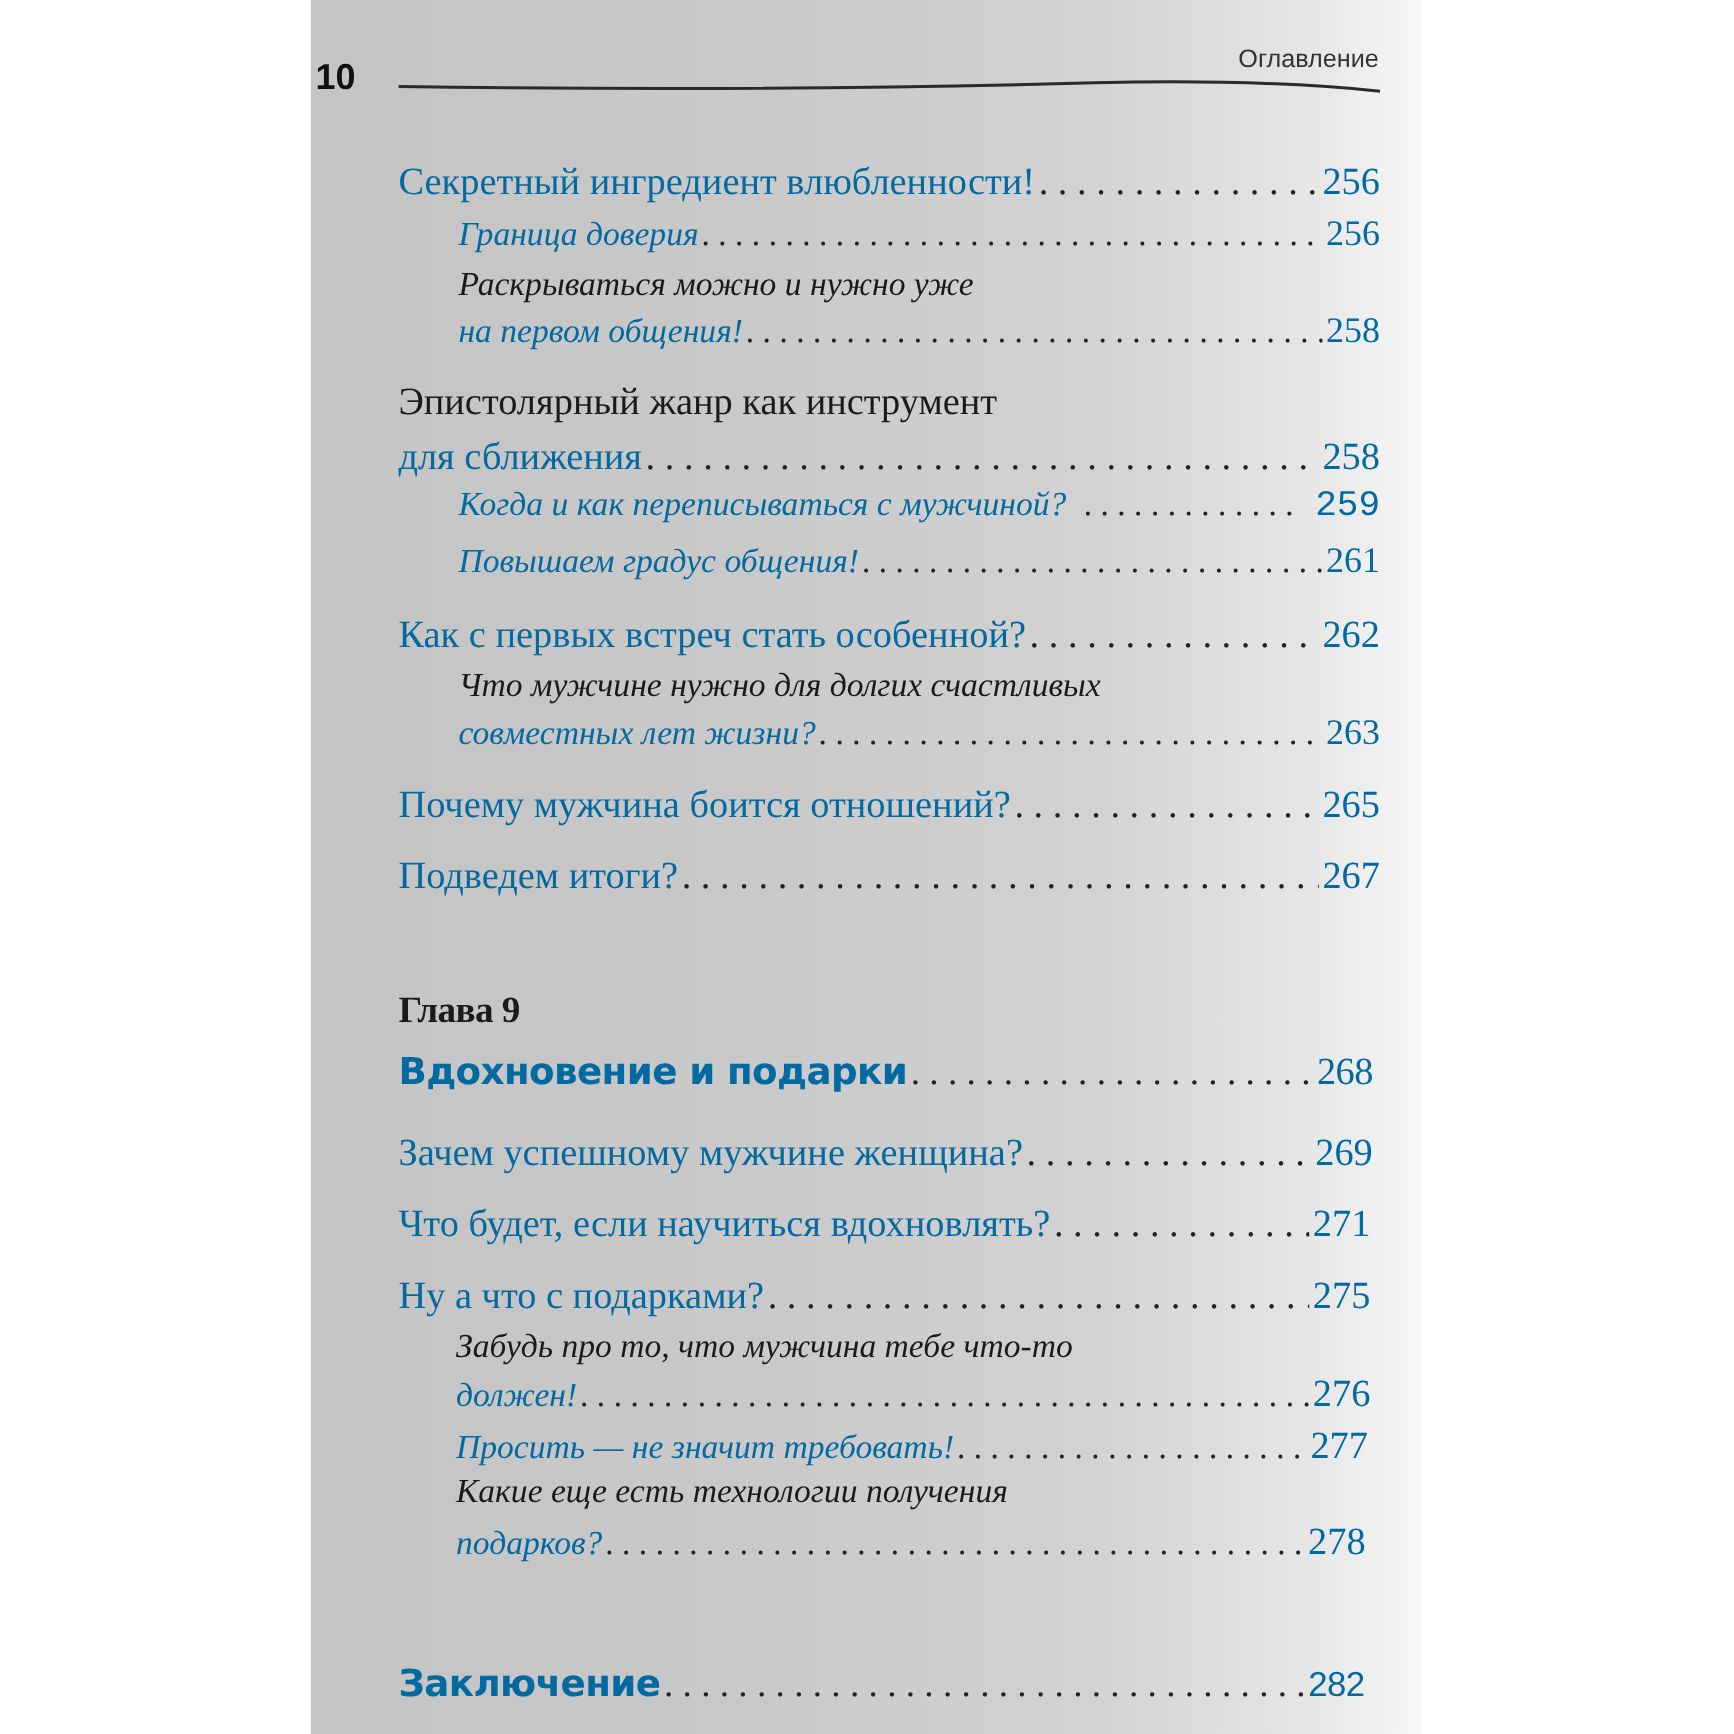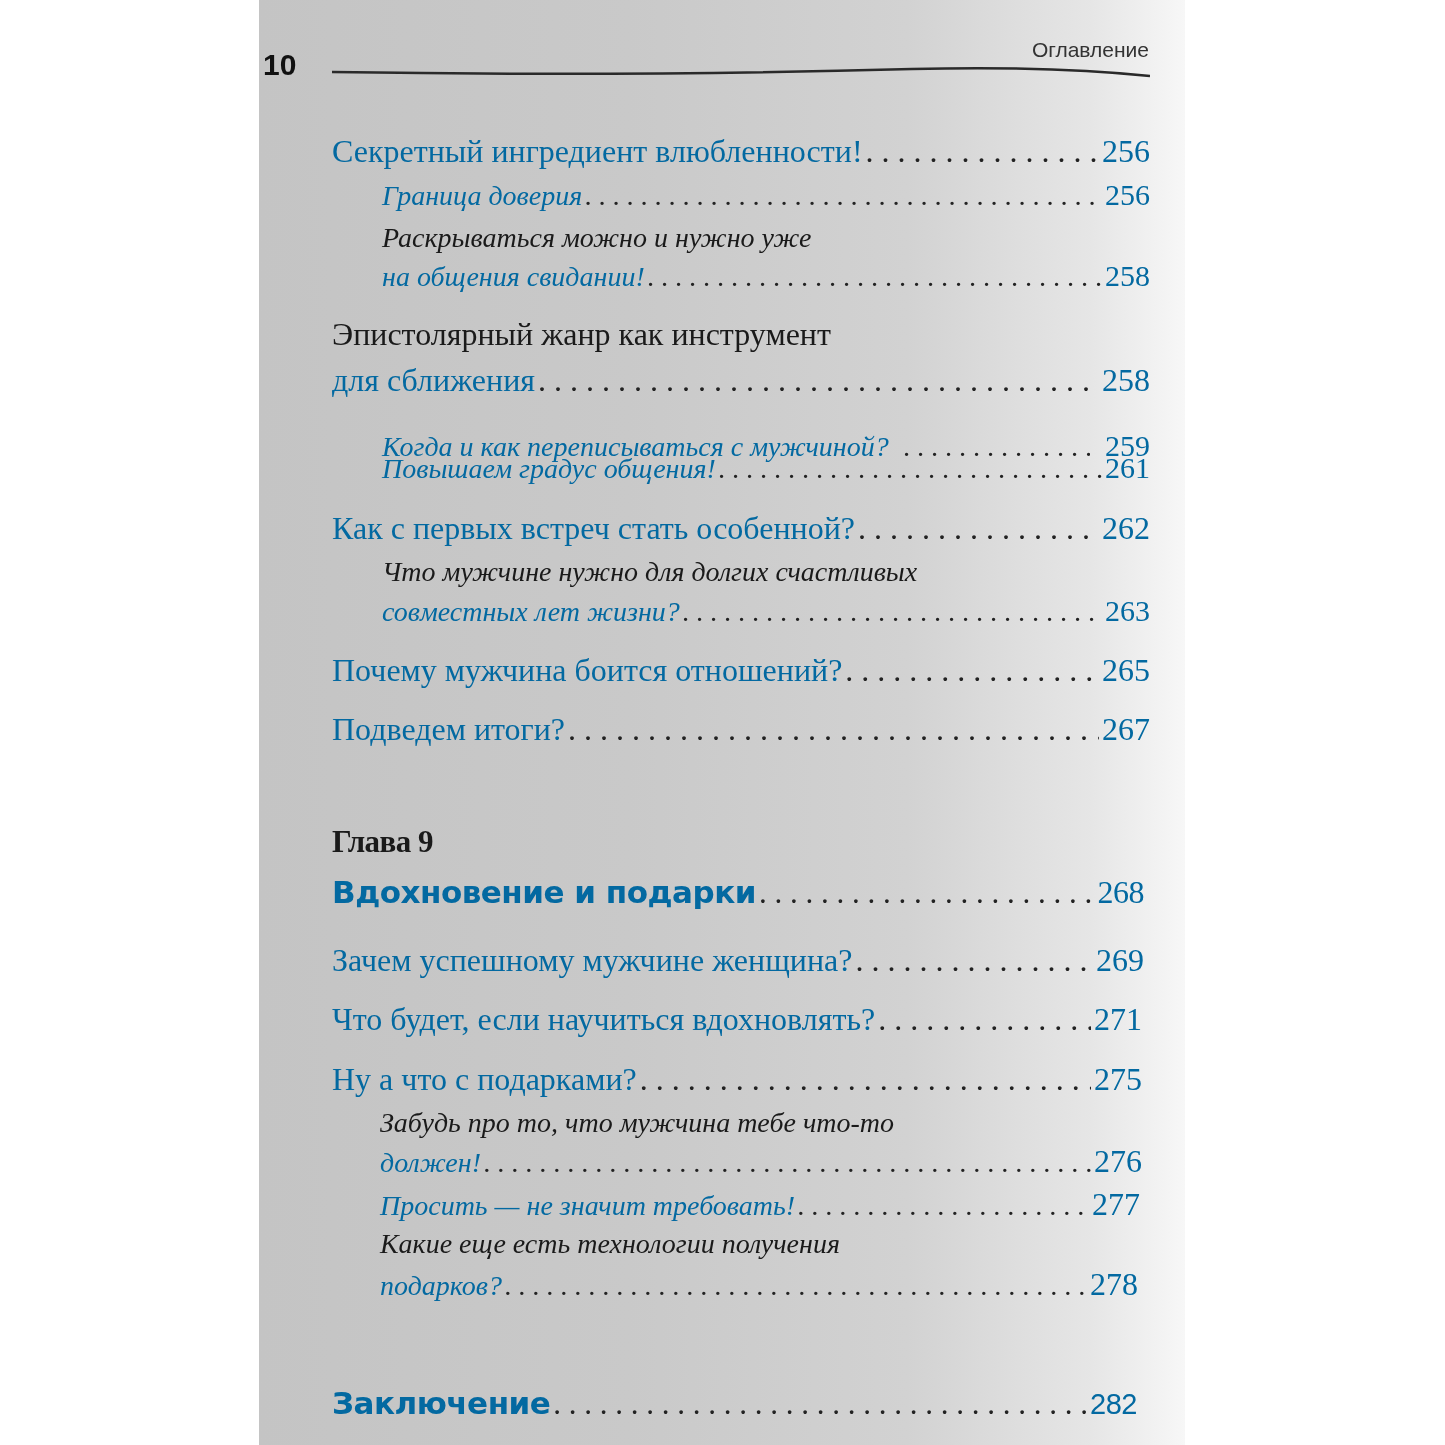--- a/index.html
+++ b/index.html
@@ -64,36 +64,36 @@
   </div>
 
   <div class="entry lvl2" style="left:382px; top:178px; width:768px;">
     <span class="text">Граница доверия</span>
     <span class="dots"></span>
     <span class="pg" style="font-style:normal;font-size:30px;">256</span>
   </div>
 
   <div class="pre lvl2" style="left:382px; top:222px;">Раскрываться можно и нужно уже</div>
   <div class="entry lvl2" style="left:382px; top:259px; width:768px;">
-    <span class="text">на общения свидании!</span>
+    <span class="text">на первом общения!</span>
     <span class="dots"></span>
     <span class="pg" style="font-style:normal;font-size:30px;">258</span>
   </div>
 
   <div class="pre lvl1" style="left:332px; top:316px;">Эпистолярный жанр как инструмент</div>
   <div class="entry lvl1" style="left:332px; top:362px; width:818px;justify-content:center;">
     <span class="text">для сближения</span>
     <span class="dots"></span>
     <span class="pg">258</span>
   </div>
 
-  <div class="entry lvl2" style="left:382px; top:429px; width:768px;gap:12px;">
+  <div class="entry lvl2" style="left:382px; top:405px; width:768px;gap:12px;">
     <span class="text">Когда и как переписываться с мужчиной?</span>
     <span class="dots"></span>
-    <span class="pg" style="font-style:normal;font-size:30px;">259</span>
+    <span class="pg" style="font-style:normal;font-size:30px;font-family:Liberation Mono, monospace;">259</span>
   </div>
 
   <div class="entry lvl2" style="left:382px; top:451px; width:768px;">
     <span class="text">Повышаем градус общения!</span>
     <span class="dots"></span>
     <span class="pg" style="font-style:normal;font-size:30px;">261</span>
   </div>
 
   <div class="entry lvl1" style="left:332px; top:510px; width:818px;">
     <span class="text">Как с первых встреч стать особенной?</span>

